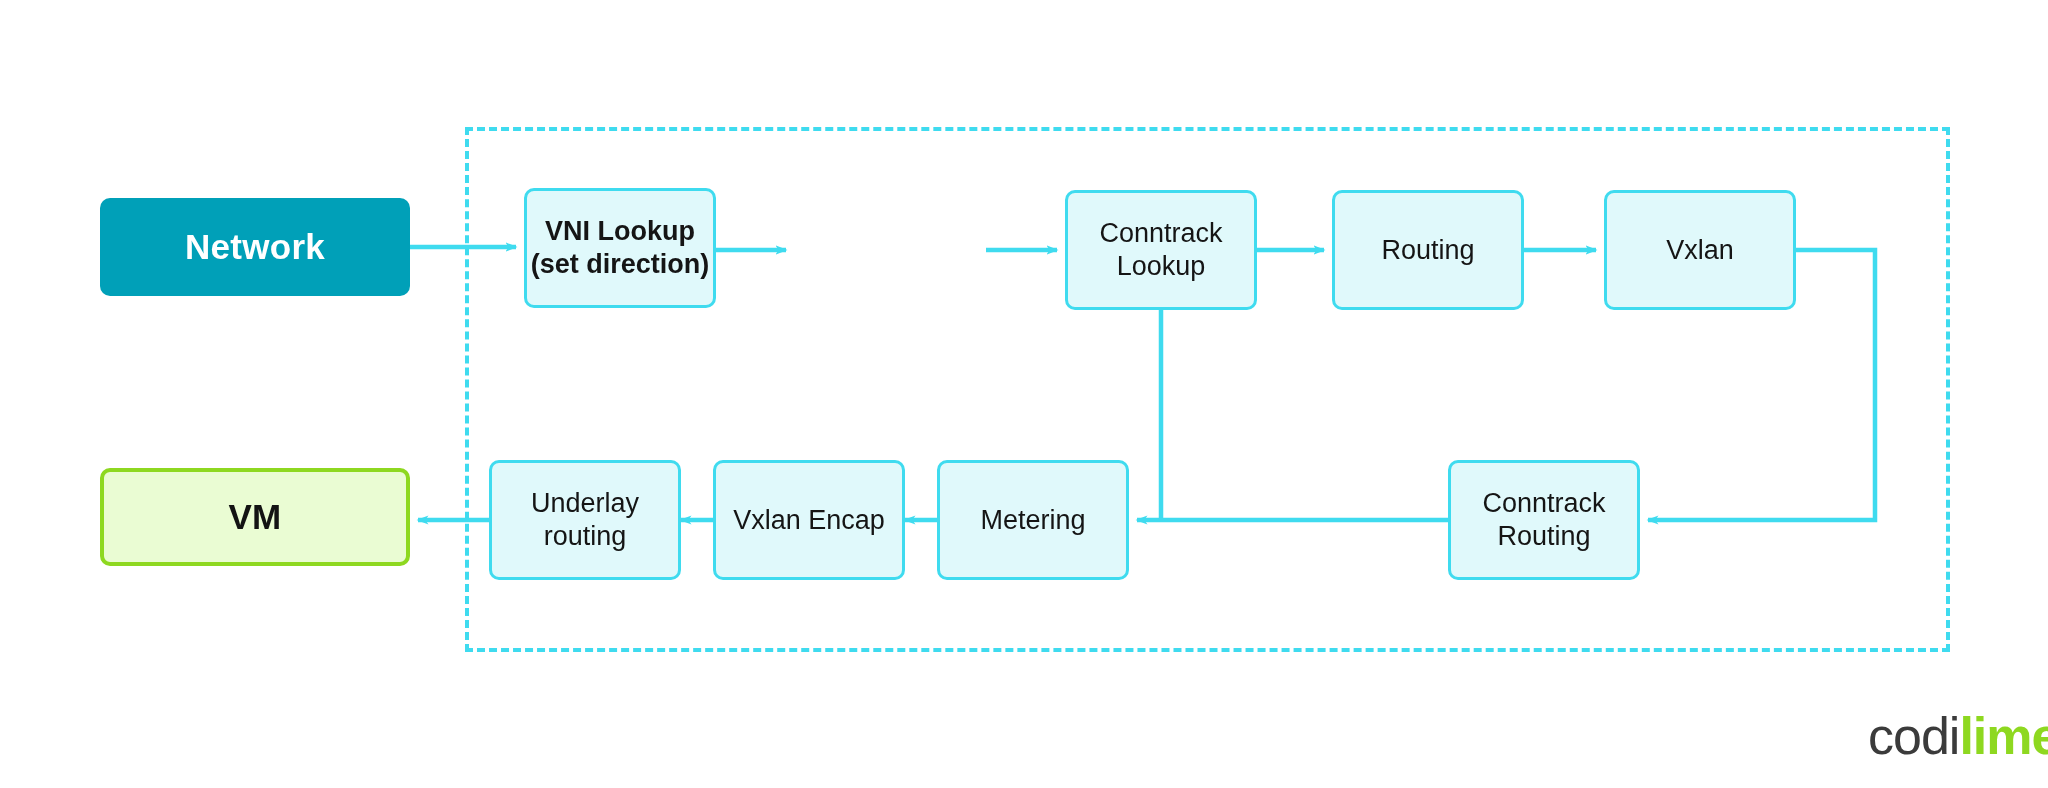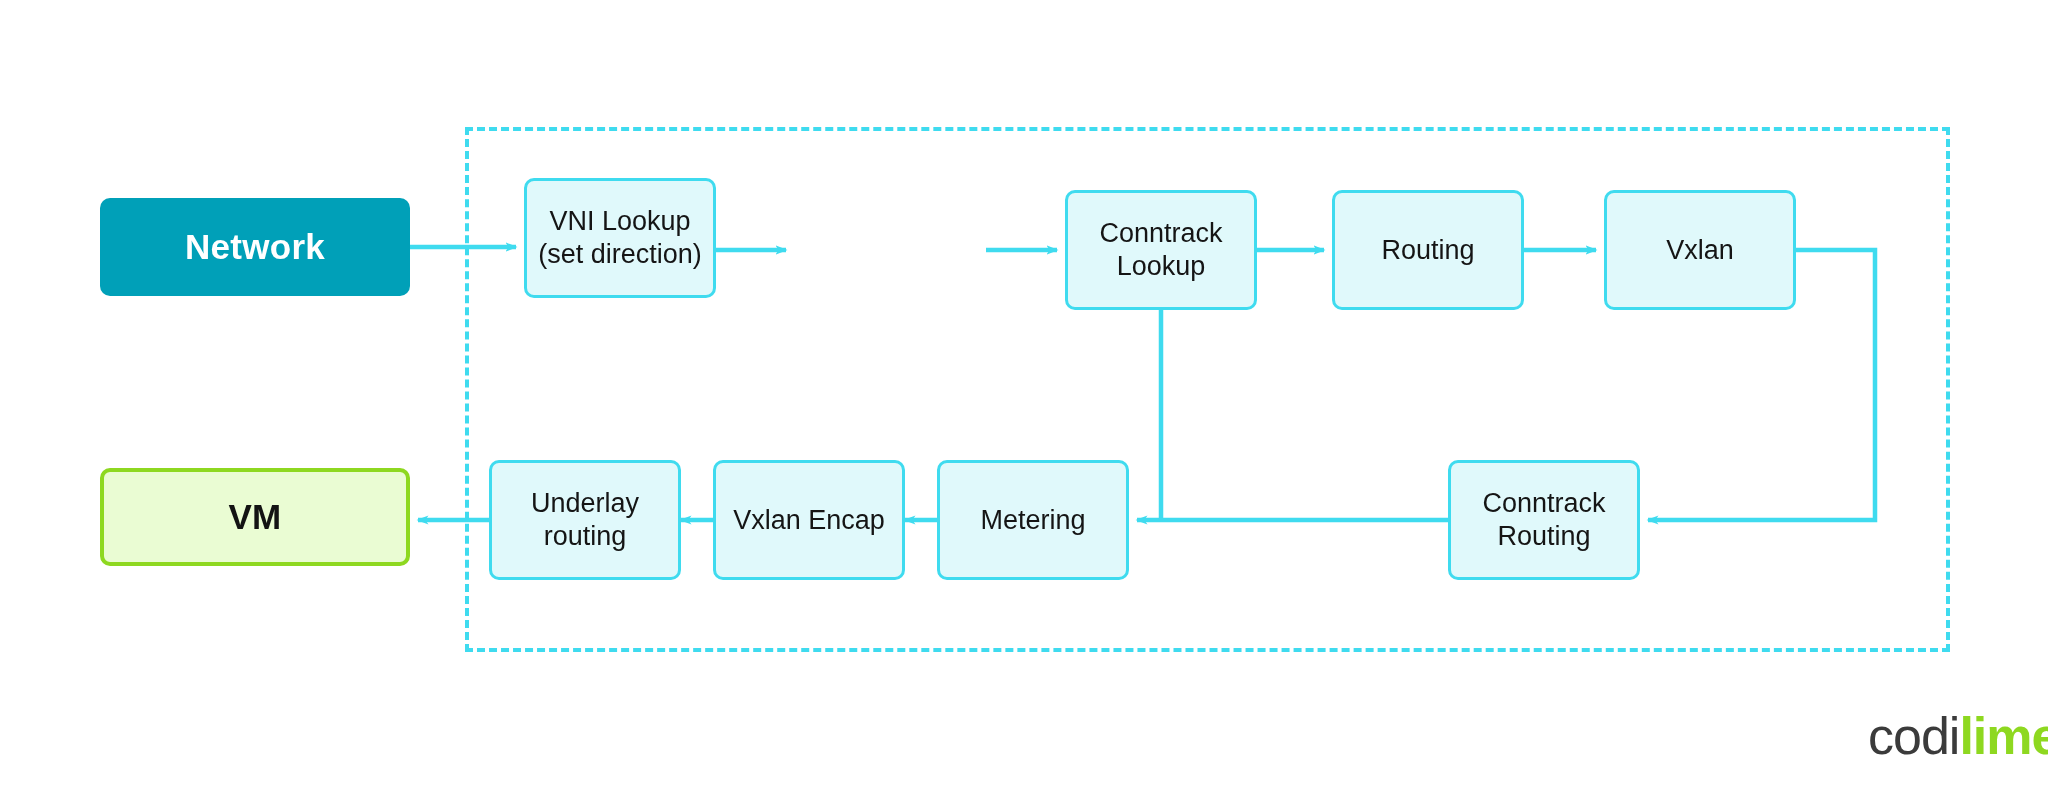--- a/index.html
+++ b/index.html
@@ -131,21 +131,21 @@
   </svg>
 
   <div class="node node-endpoint-network" id="node-network" style="left: 100px; top: 198px; width: 310px; height: 98px;">
     <span class="nodelabel">Network</span>
   </div>
 
   <div class="node node-endpoint-vm" id="node-vm" style="left: 100px; top: 468px; width: 310px; height: 98px;">
     <span class="nodelabel">VM</span>
   </div>
 
-  <div class="node node-stage" id="node-vni-lookup" style="left: 524px; top: 178px; width: 192px; height: 120px;">
+  <div class="node node-stage" id="node-vni-lookup" style="left: 524px; top: 188px; width: 192px; height: 120px; font-weight: bold;">
     <span>
       <span class="nodelabel">VNI Lookup</span>
       <span class="nodelabel">(set direction)</span>
     </span>
   </div>
 
 
   <div class="node node-stage" id="node-conntrack-lookup" style="left: 1065px; top: 190px; width: 192px; height: 120px;">
     <span>
       <span class="nodelabel">Conntrack</span>

